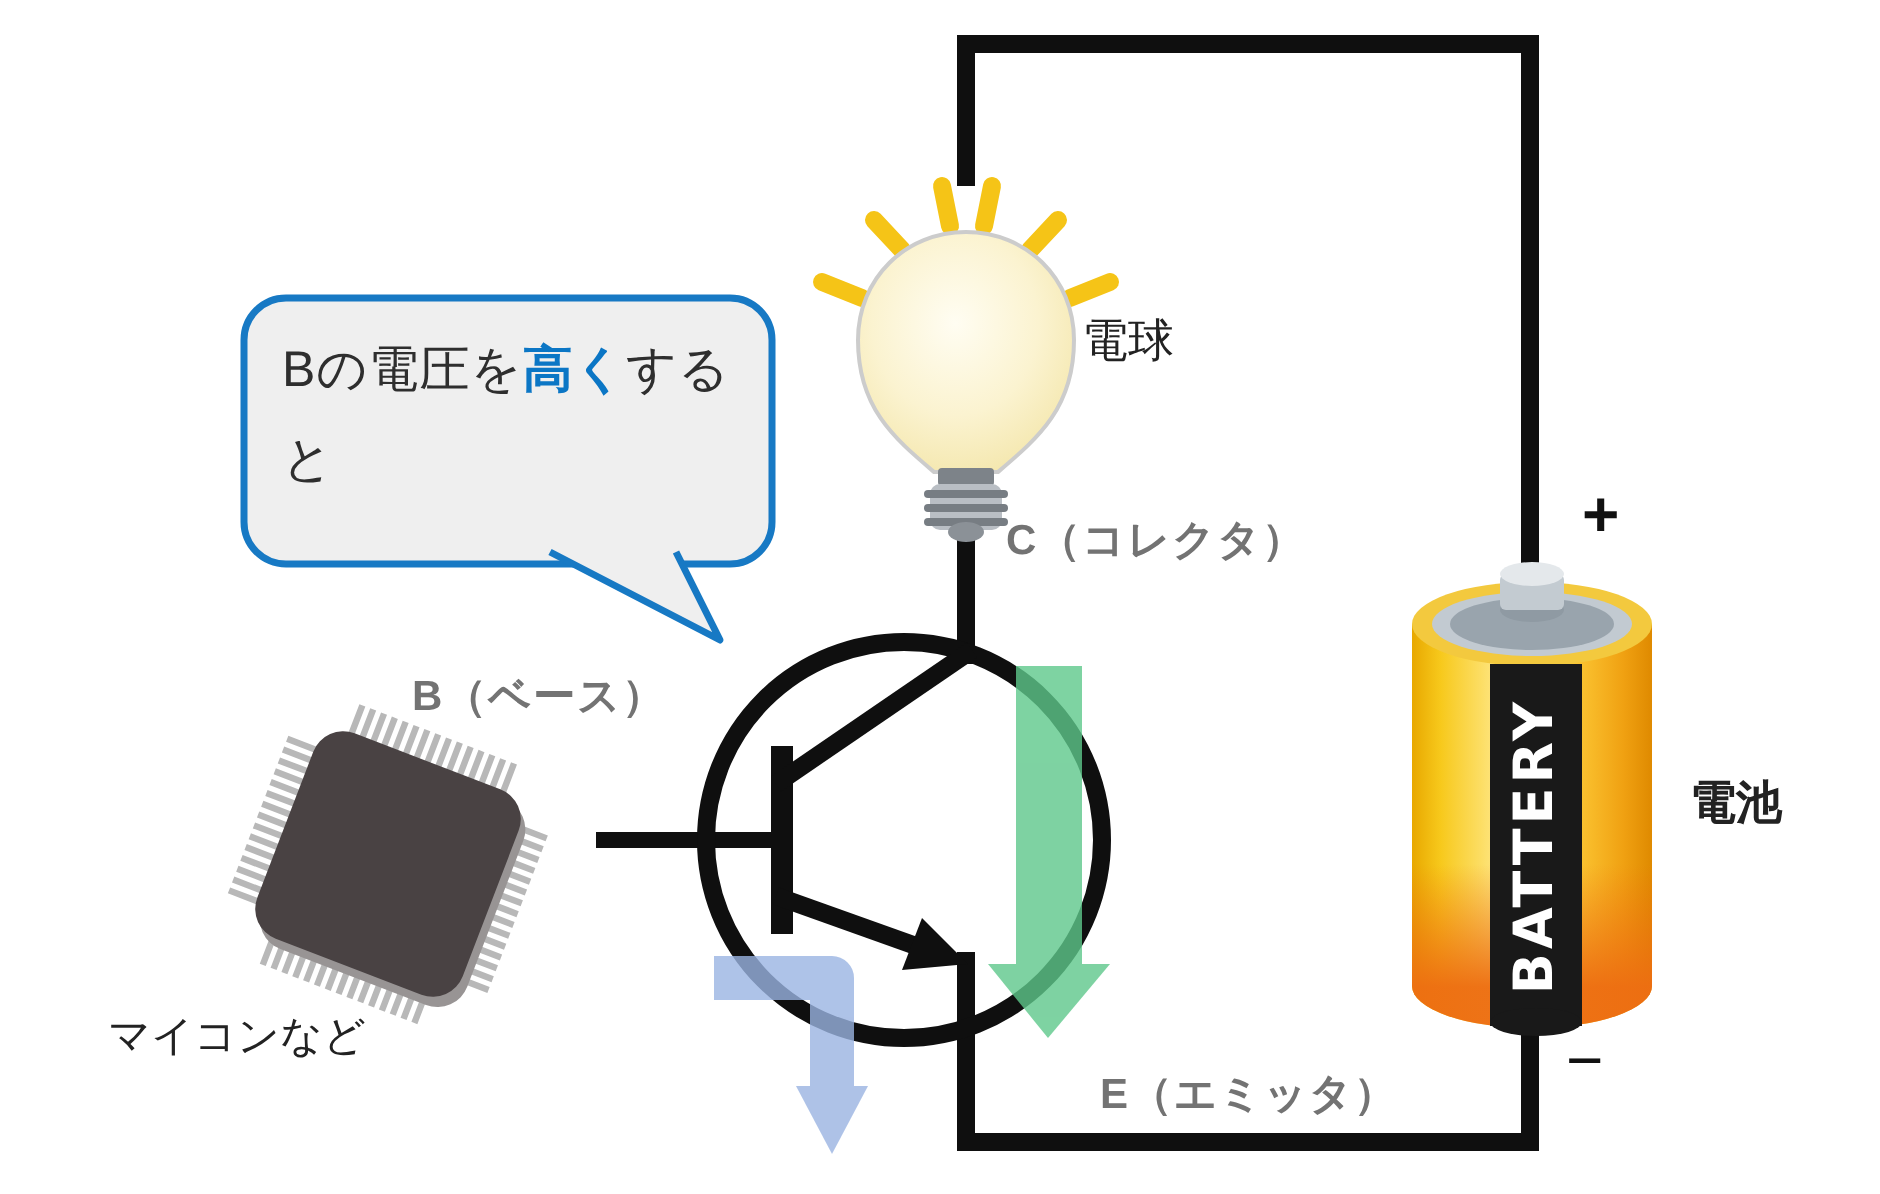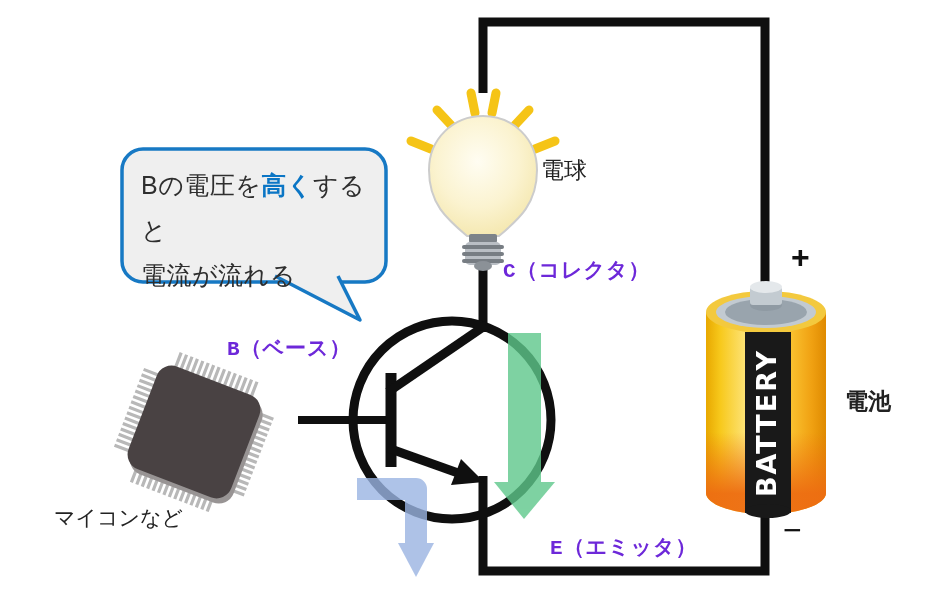--- a/index.html
+++ b/index.html
@@ -2,21 +2,21 @@
 <html><head>
 <meta charset="utf-8">
 <style>
   html,body{margin:0;padding:0;background:#ffffff;}
   .stage{
     position:relative;width:940px;height:597px;background:#ffffff;overflow:hidden;
     font-family:"Liberation Sans","DejaVu Sans",sans-serif;color:#1a1a1a;
   }
   .stage svg{position:absolute;left:0;top:0;}
   .lbl{position:absolute;white-space:nowrap;}
-  .lbl-bold{font-weight:bold;font-size:21px;letter-spacing:1px;color:#6d28d9;font-family:Liberation Mono, monospace;}
+  .lbl-bold{font-weight:bold;font-size:21px;letter-spacing:1px;color:#737373;}
   .lbl-reg{font-size:23px;color:#222;}
   .callout-text{
     position:absolute;left:141px;top:163px;width:240px;
     font-size:25px;line-height:45px;color:#2e2e2e;letter-spacing:0.5px;
   }
   .callout-text .hl{color:#0b76c5;font-weight:bold;}
   .sign{position:absolute;font-size:32px;color:#111;}
   .plus{left:791px;top:239px;font-weight:600;}
   .minus{left:783px;top:512px;}
 </style>
@@ -116,24 +116,23 @@
     </g>
 
     <g>
       <rect x="122" y="149" width="264" height="133" rx="21" fill="#efefef" stroke="#1779c4" stroke-width="3.5"></rect>
       <path d="M275,276 L360,320 L338,276" fill="#efefef" stroke="#1779c4" stroke-width="3.5" stroke-linejoin="round"></path>
     </g>
   </svg>
 
   <div class="callout-text">
     <div><span>Bの電圧を</span><span class="hl">高く</span><span>すると</span></div>
-    <div>電流が流れる</div>
   </div>
 
-  <div class="lbl lbl-bold" style="left:227px;top:334px;">B（ベース）</div>
+  <div class="lbl lbl-bold" style="left:206px;top:334px;">B（ベース）</div>
   <div class="lbl lbl-bold" style="left:503px;top:256px;">C（コレクタ）</div>
   <div class="lbl lbl-bold" style="left:506px;top:533px;margin-left:44px;">E（エミッタ）</div>
   <div class="lbl lbl-reg" style="left:541px;top:155px;">電球</div>
   <div class="lbl lbl-reg" style="left:845px;top:386px;font-weight:bold;">電池</div>
   <div class="lbl lbl-reg" style="left:54px;top:504px;font-size:21px;text-align:center;">マイコンなど</div>
   <div class="lbl sign plus">+</div>
   <div class="lbl sign minus">−</div>
 </div>
 
 </body></html>

